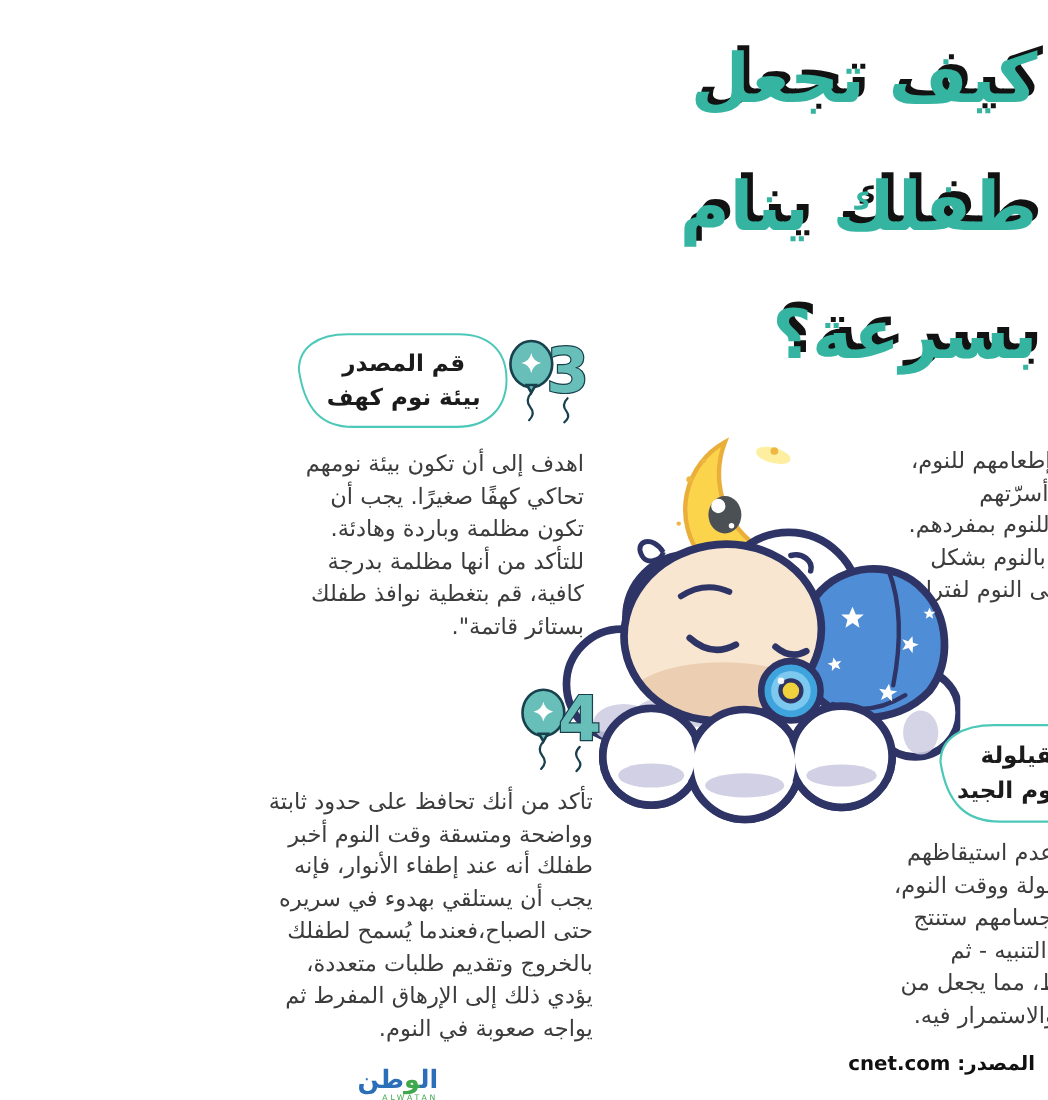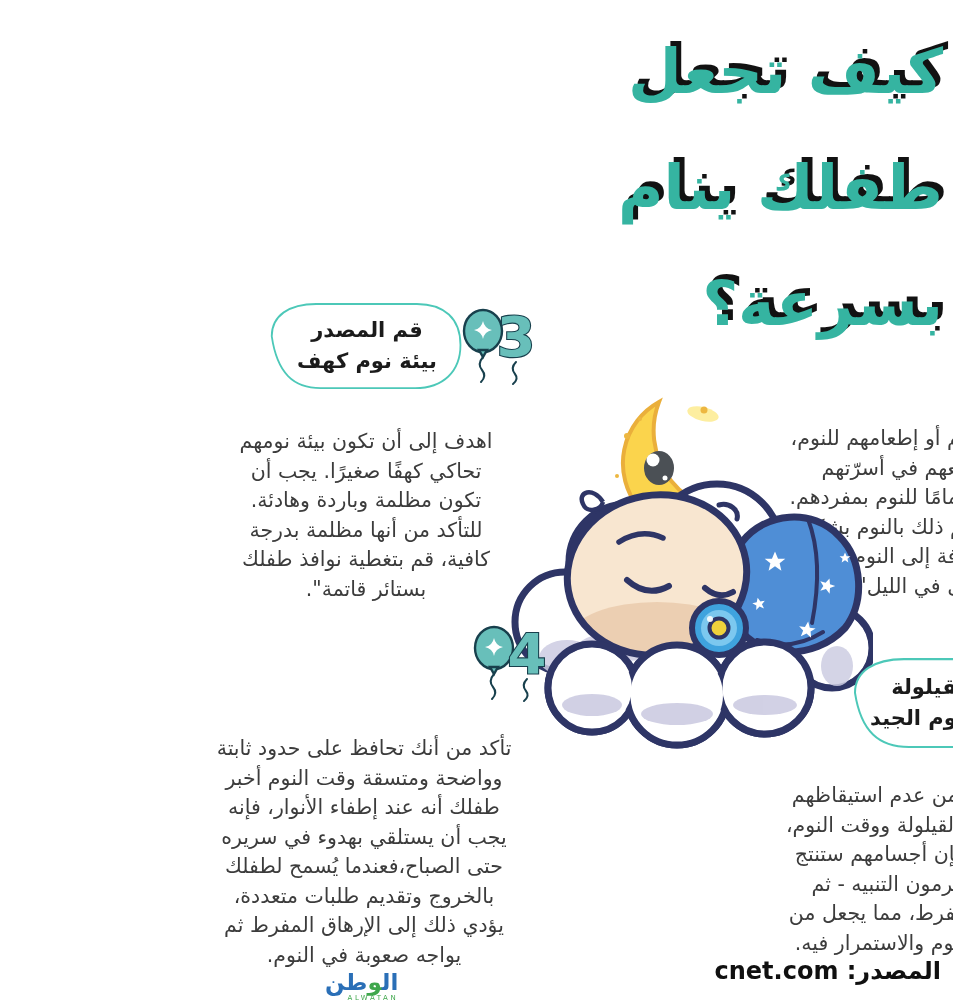--- a/index.html
+++ b/index.html
@@ -25,34 +25,34 @@
   
   .balloon-num{position:absolute;z-index:6;width:76px;height:88px;}
   .balloon-shape{fill:var(--balloon-fill);stroke:var(--balloon-outline);stroke-width:2.4;}
   .balloon-string{fill:none;stroke:var(--balloon-outline);stroke-width:2;stroke-linecap:round;}
   .balloon-digit{fill:var(--balloon-fill);stroke:var(--balloon-outline);stroke-width:2.2;
                  paint-order:stroke;font-weight:bold;font-size:56px;
                  font-family:"DejaVu Sans",sans-serif;}
   .sparkle{fill:#ffffff;}
   
   .body-text{position:absolute;font-size:20.5px;line-height:29.5px;color:var(--body-text);
-             text-align:center;white-space:pre-line;z-index:3;margin-top:20px;}
+             text-align:right;white-space:pre-line;z-index:3;}
   
   .illustration{position:absolute;left:326px;top:390px;z-index:4;}
   .c-ink{stroke:var(--navy-outline);}
   .f-skin{fill:var(--skin);}
   .f-blanket{fill:var(--blanket-blue);}
   .f-moon{fill:var(--moon-yellow);}
   
   .footer-logo{position:absolute;left:144px;top:953px;text-align:center;z-index:2;margin-top:17px;}
   .logo-ar{font-size:23px;font-weight:bold;color:var(--logo-blue);line-height:1.1;}
   .logo-ar .green{color:var(--logo-green);}
   .logo-en{font-size:7px;font-weight:normal;letter-spacing:2.6px;color:var(--logo-green);
            direction:ltr;margin-top:-1px;text-align:right;}
-  .source{position:absolute;right:12px;top:957px;font-size:24px;font-weight:bold;color:#101010;z-index:2;}
+  .source{position:absolute;right:12px;top:957px;font-size:18px;font-weight:bold;color:#101010;z-index:2;}
 </style>
 </head>
 <body>
 
 <div class="canvas">
 
   <div class="title">
     <div>كيف تجعل</div>
     <div>طفلك ينام بسرعة؟</div>
   </div>

